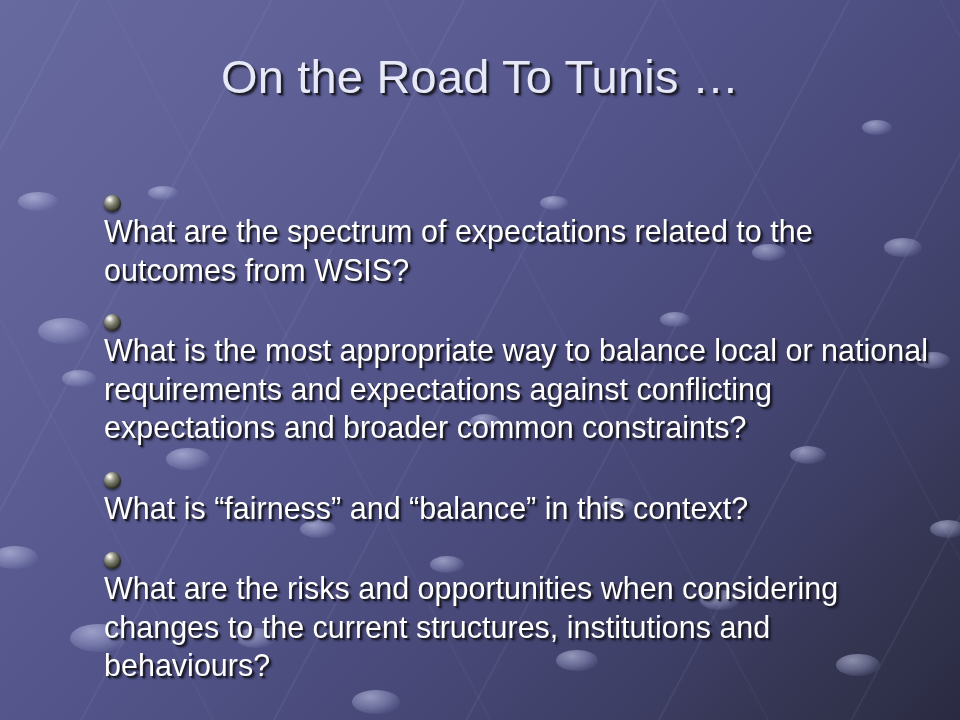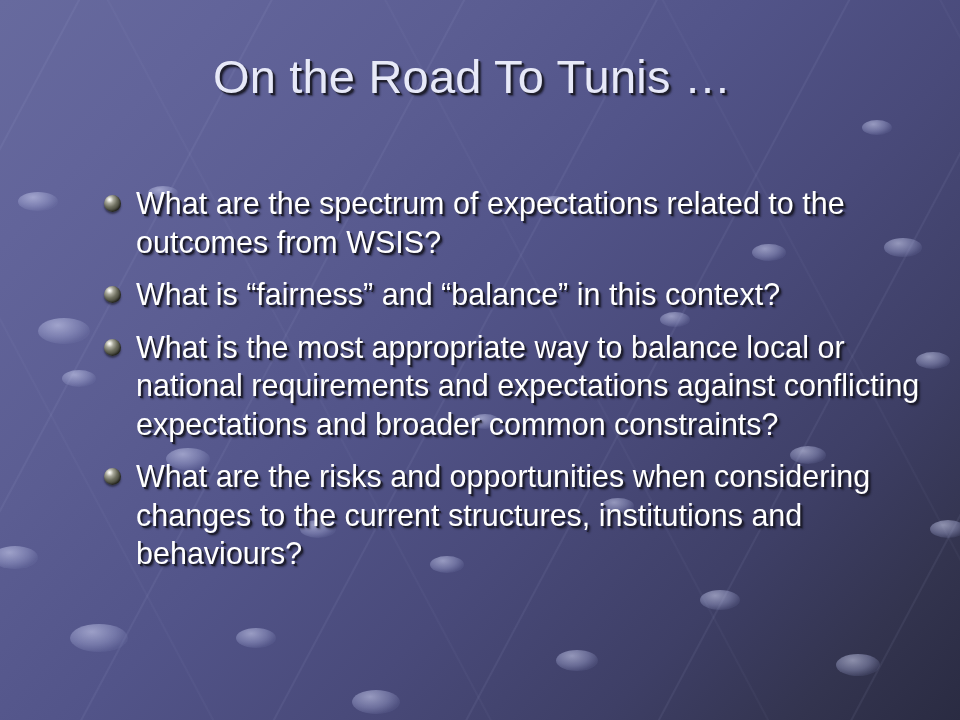--- a/index.html
+++ b/index.html
@@ -71,21 +71,21 @@
         rgba(215,219,248,0.55) 0%,
         rgba(168,173,215,0.40) 45%,
         rgba(130,136,185,0.16) 72%,
         rgba(120,126,175,0.00) 100%);
     filter: blur(0.6px);
   }
 
   
   .title {
     position: absolute;
-    left: 52px;
+    left: 60px;
     top: 52px;
     width: 840px;
     text-align: center;
     font-size: 47px;
     line-height: 1.05;
     letter-spacing: 0.2px;
     color: #e7e9f8;
     text-shadow:
        2px 2px 0   rgba(30,30,45,0.92),
        3px 3px 2px rgba(20,20,32,0.65);
@@ -96,20 +96,21 @@
   .bullets {
     position: absolute;
     left: 104px;
     top: 184px;
     width: 828px;
   }
   .bullet-row {
     display: flex;
     align-items: flex-start;
     margin-bottom: 14px;
+    flex-direction: column;
   }
   .bullet-marker {
     flex: 0 0 auto;
     width: 17px;
     height: 17px;
     margin-top: 11px;
     margin-right: 15px;
     border-radius: 50%;
     background:
       radial-gradient(circle at 33% 27%,
@@ -174,26 +175,26 @@
   <div class="bullets">
 
     <div class="bullet-row">
       <span class="bullet-marker"></span>
       <span class="bullet-text">What are the spectrum of expectations related to the outcomes from WSIS?</span>
     </div>
 
 
     <div class="bullet-row">
       <span class="bullet-marker"></span>
+      <span class="bullet-text">What is the most appropriate way to balance local or national requirements and expectations against conflicting expectations and broader common constraints?</span>
+    </div>
+
+    <div class="bullet-row">
+      <span class="bullet-marker"></span>
       <span class="bullet-text">What is “fairness” and “balance” in this context?</span>
-    </div>
-
-    <div class="bullet-row">
-      <span class="bullet-marker"></span>
-      <span class="bullet-text">What is the most appropriate way to balance local or national requirements and expectations against conflicting expectations and broader common constraints?</span>
     </div>
 
     <div class="bullet-row">
       <span class="bullet-marker"></span>
       <span class="bullet-text">What are the risks and opportunities when considering changes to the current structures, institutions and behaviours?</span>
     </div>
 
   </div>
 </div>
 

